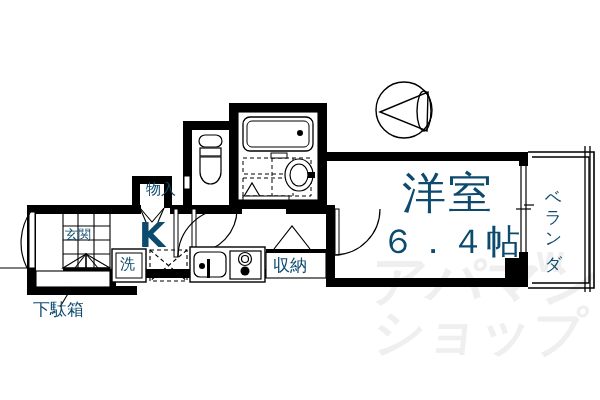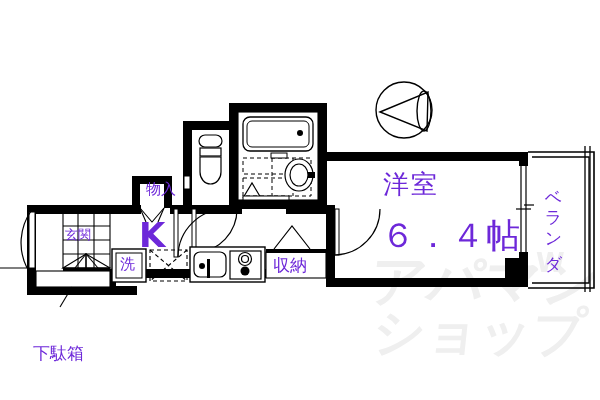--- a/index.html
+++ b/index.html
@@ -1,20 +1,20 @@
 <!DOCTYPE html>
 <html><head>
 <meta charset="utf-8">
 <style>
   html,body{margin:0;padding:0;background:#ffffff;}
   body{width:600px;height:400px;overflow:hidden;
        font-family:"DejaVu Sans","Liberation Sans",sans-serif;}
   #stage{position:relative;width:600px;height:400px;background:#fff;}
   #stage svg{position:absolute;left:0;top:0;}
-  .lbl{position:absolute;color:#6d28d9;white-space:nowrap;line-height:1;}
+  .lbl{position:absolute;color:#0c4a6e;white-space:nowrap;line-height:1;}
   .v-lbl{writing-mode:vertical-rl;text-orientation:upright;}
 </style>
 </head>
 <body>
 
 <div id="stage">
 
   <svg width="600" height="400" viewBox="0 0 600 400">
 
     <g fill="#efefef">
@@ -202,31 +202,31 @@
     <g fill="none" stroke="#000" stroke-width="1.2">
       <line x1="521" y1="166" x2="521" y2="252"></line>
       <line x1="526" y1="166" x2="526" y2="252"></line>
       <line x1="516" y1="209" x2="531" y2="209"></line>
     </g>
 
     <line x1="524" y1="205" x2="534" y2="205" stroke="#000" stroke-width="1.2"></line>
 
   </svg>
 
-  <div class="lbl" style="left:383px;top:171px;font-size:26px;letter-spacing:2px;text-align:center;">洋室</div>
-
-  <div class="lbl" style="left:381px;top:218px;font-size:34px;letter-spacing:1px;">６．４帖</div>
+  <div class="lbl" style="left:402px;top:171px;font-size:44px;letter-spacing:2px;text-align:center;">洋室</div>
+
+  <div class="lbl" style="left:381px;top:224px;font-size:34px;letter-spacing:1px;">６．４帖</div>
 
   <div class="lbl" style="left:139px;top:218px;font-size:34px;font-weight:bold;">K</div>
 
   <div class="lbl" style="left:65px;top:228px;font-size:13px;letter-spacing:0px;">玄関</div>
 
   <div class="lbl v-lbl" style="left:545px;top:178px;font-size:17px;letter-spacing:2px;">ベランダ</div>
 
   <div class="lbl" style="left:146px;top:182px;font-size:15px;">物入</div>
 
   <div class="lbl" style="left:273px;top:258px;font-size:17px;font-family:Liberation Mono, monospace;">収納</div>
 
-  <div class="lbl" style="left:33px;top:301px;font-size:17px;margin-top:44px;">下駄箱</div>
+  <div class="lbl" style="left:33px;top:301px;font-size:17px;">下駄箱</div>
 
   <div class="lbl" style="left:120px;top:257px;font-size:15px;">洗</div>
 
 </div>
 
 </body></html>

